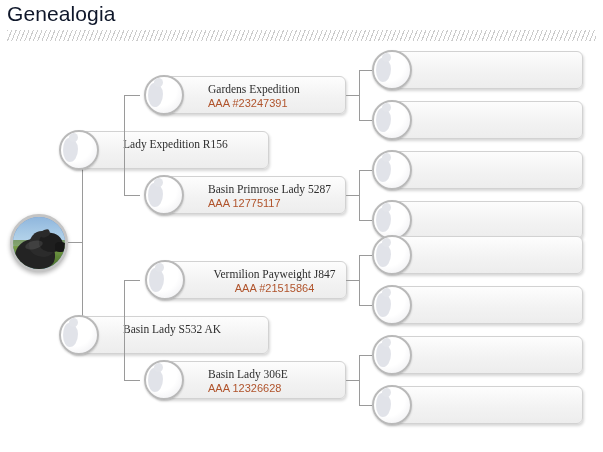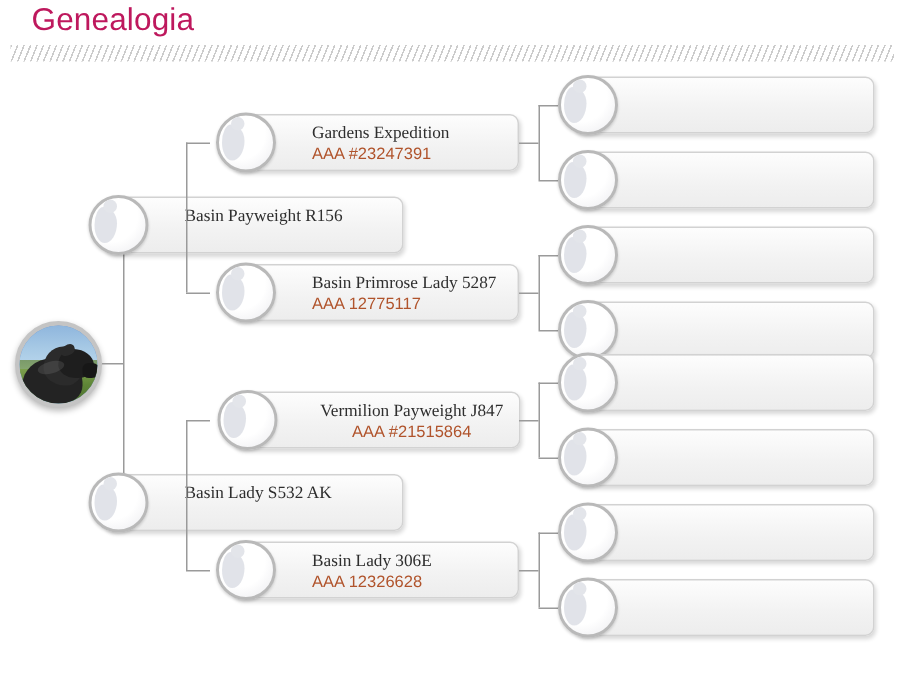--- a/index.html
+++ b/index.html
@@ -17,25 +17,25 @@
 
   
   #page-header {
     position: absolute;
     left: 0; top: 0;
     width: 603px;
     height: 42px;
   }
   #page-title {
     position: absolute;
-    left: 21px;
+    left: 7px;
     top: 2px;
     font-size: 21px;
     font-weight: 400;
-    color: #be185d;
+    color: #0f172a;
     letter-spacing: 0.1px;
     font-family: "Liberation Sans", sans-serif;
   }
   #title-rule {
     position: absolute;
     left: 7px;
     top: 30px;
     width: 589px;
     height: 11px;
     background-image: repeating-linear-gradient(
@@ -230,21 +230,21 @@
   <div class="conn v" style="left:82px; top:108px; height:185px;"></div>
   <div class="conn h" style="left:82px; top:108px; width:14px;"></div>
   <div class="conn h" style="left:82px; top:293px; width:14px;"></div>
 
   <div class="node" style="left:70px; top:89px; width:199px;">
     <div class="avatar">
       <div class="silhouette"></div>
       <div class="silhouette2"></div>
     </div>
     <div class="label-wrap">
-      <span class="nm">Basin Payweight R156</span>
+      <span class="nm">Lady Expedition R156</span>
     </div>
   </div>
 
   <div class="node" style="left:70px; top:274px; width:199px;">
     <div class="avatar">
       <div class="silhouette"></div>
       <div class="silhouette2"></div>
     </div>
     <div class="label-wrap">
       <span class="nm">Basin Lady S532 AK</span>

